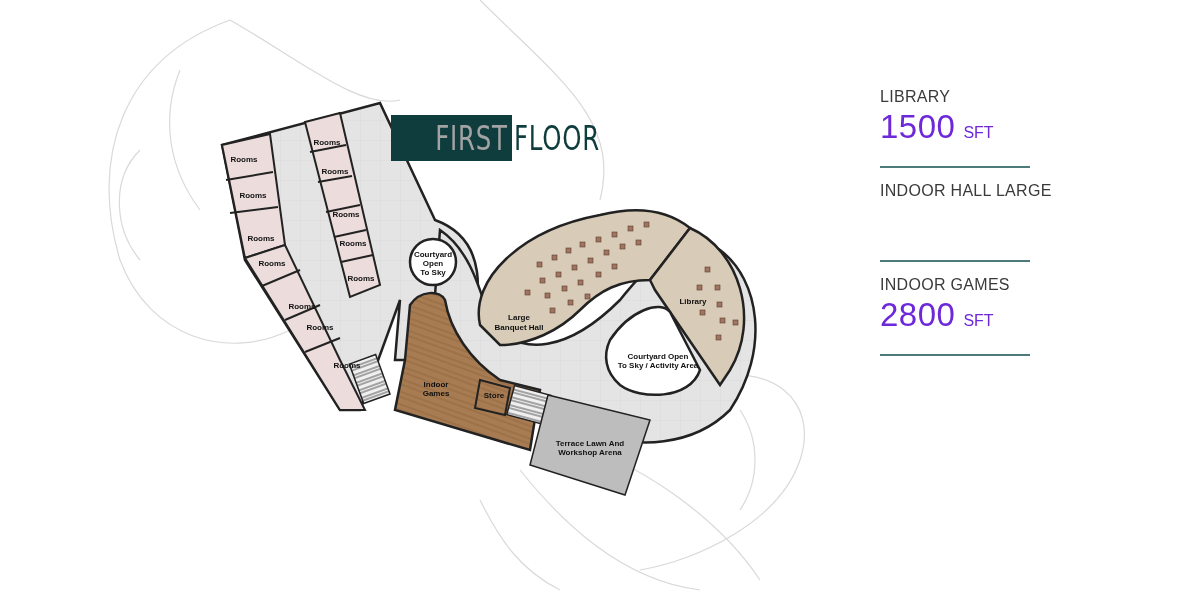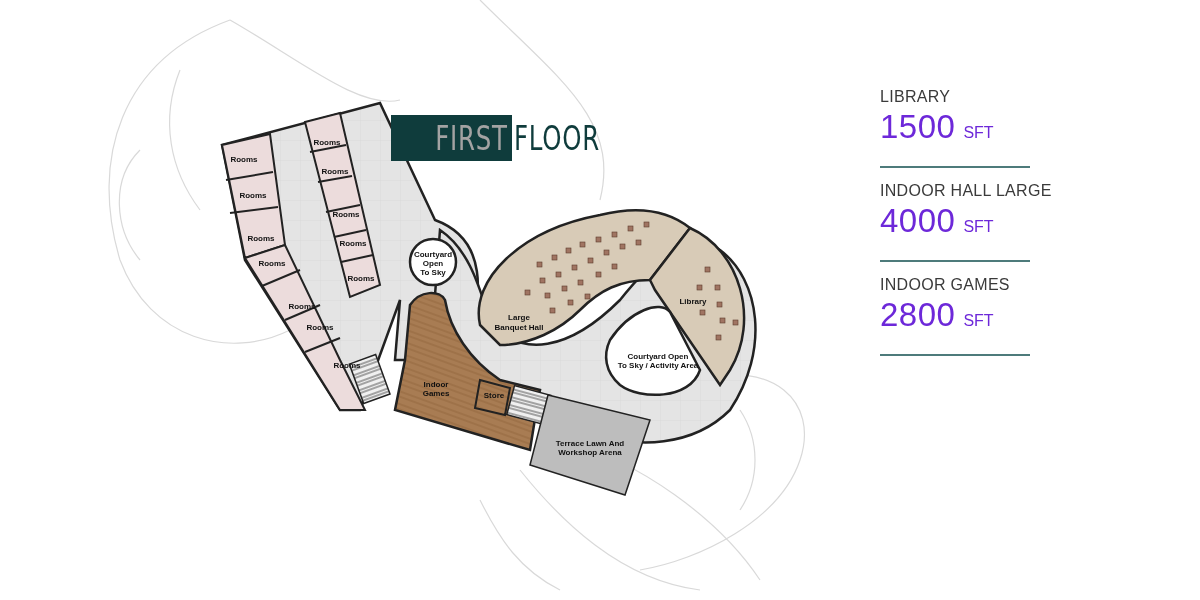--- a/index.html
+++ b/index.html
@@ -165,21 +165,20 @@
 </div>
 
 <div class="stats">
   <div class="stat">
     <div class="stat-label">LIBRARY</div>
     <div class="stat-value"><span class="stat-num">1500</span><span class="stat-unit">SFT</span></div>
     <div class="stat-rule"></div>
   </div>
   <div class="stat">
     <div class="stat-label">INDOOR HALL LARGE</div>
-    <div class="stat-value"><span class="stat-num">4000</span><span class="stat-unit">SFT</span></div>
     <div class="stat-rule"></div>
   </div>
   <div class="stat">
     <div class="stat-label">INDOOR GAMES</div>
     <div class="stat-value"><span class="stat-num">2800</span><span class="stat-unit">SFT</span></div>
     <div class="stat-rule"></div>
   </div>
 </div>
 
 </body></html>

